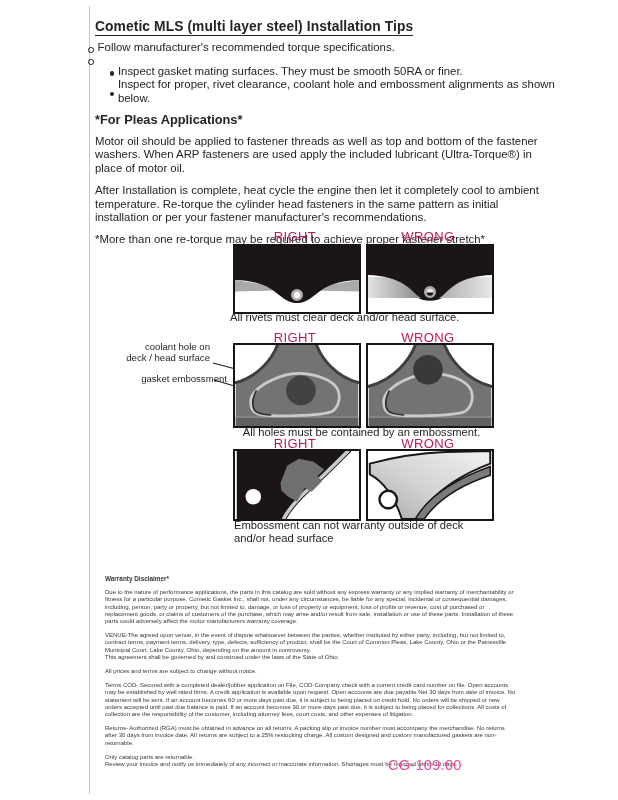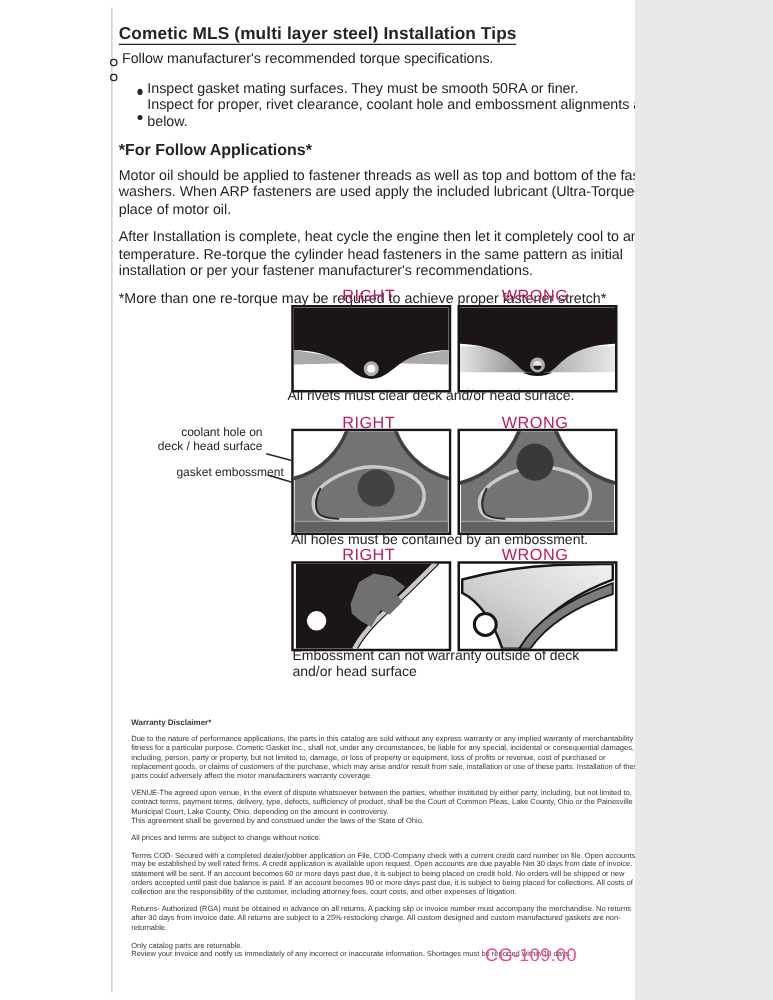--- a/index.html
+++ b/index.html
@@ -1,16 +1,16 @@
 <!DOCTYPE html>
 <html><head>
 <meta charset="utf-8">
 <style>
   html,body{margin:0;padding:0;background:#e8e8e8;}
-  .page{position:relative;width:508px;height:800px;background:#ffffff;
+  .page{position:relative;width:618px;height:800px;background:#ffffff;
         font-family:"Liberation Sans","DejaVu Sans",sans-serif;color:#272325;overflow:hidden;}
   .fold-line{position:absolute;left:89px;top:6px;width:1px;height:788px;background:#9a9798;opacity:.55;}
 
   
   .title{position:absolute;left:95px;top:19px;font-size:13.8px;font-weight:bold;
          border-bottom:1.6px solid #272325;padding-bottom:1px;letter-spacing:.1px;}
   .bullets{position:absolute;left:88px;top:41px;width:470px;font-size:11.4px;line-height:13.6px;}
   .brow{display:flex;align-items:center;}
   .brow.sub{padding-left:22px;}
   .marker-open{flex:0 0 auto;width:3.6px;height:3.6px;border:1.1px solid #272325;border-radius:50%;
@@ -61,21 +61,21 @@
       <span class="marker-fill"></span>
       <span>Inspect gasket mating surfaces.  They must be smooth 50RA or finer.</span>
     </div>
     <div class="brow sub">
       <span class="marker-fill"></span>
       <span>Inspect for proper, rivet clearance, coolant hole and embossment alignments as shown below.</span>
     </div>
   </div>
 
   <div class="diesel">
-    <h2>*For Follow Applications*</h2>
+    <h2>*For Pleas Applications*</h2>
     <p>Motor oil should be applied to fastener threads as well as top and bottom of the fastener washers. When ARP fasteners are used apply the included lubricant (Ultra-Torque®) in place of motor oil.</p>
     <p>After Installation is complete, heat cycle the engine then let it completely cool to ambient temperature. Re-torque the cylinder head fasteners in the same pattern as initial installation or per your fastener manufacturer's recommendations.</p>
     <p>*More than one re-torque may be required to achieve proper fastener stretch*</p>
   </div>
 
   <div class="fig-label" style="left:233px;top:229px;">RIGHT</div>
   <div class="fig-label" style="left:366px;top:229px;">WRONG</div>
 
   <div class="dbox" style="left:233px;top:244px;">
     <svg viewBox="0 0 124 66">
@@ -137,21 +137,21 @@
       <rect width="124" height="82" fill="#737375"></rect>
       <rect y="73" width="124" height="9" fill="#616163"></rect>
       <line x1="0" y1="73" x2="124" y2="73" stroke="#9c9c9e" stroke-width="1"></line>
       <circle cx="-18" cy="-26" r="70" fill="#ffffff" stroke="#3f3f41" stroke-width="3"></circle>
       <circle cx="142" cy="-26" r="70" fill="#ffffff" stroke="#3f3f41" stroke-width="3"></circle>
       <path d="M15 57 C15 48 28 37 50 30.5 C68 25.5 94 32 102 43 C107 50 105 62 98 67 C88 72 32 73 23 70 C16 67.5 15 63 15 57 Z" fill="none" stroke="#c9cacb" stroke-width="2.8"></path>
       <path d="M21 46 C17 53 16 61 19 66 C21 69.5 27 70.5 36 70.8" fill="none" stroke="#2a2a2c" stroke-width="1.6"></path>
       <circle cx="60" cy="25" r="15" fill="#39393b"></circle>
     </svg>
   </div>
-  <div class="caption" style="left:233px;top:426px;width:257px;text-align:left;">All holes must be contained by an embossment.</div>
+  <div class="caption" style="left:233px;top:426px;width:257px;text-align:center;">All holes must be contained by an embossment.</div>
 
   <div class="fig-label" style="left:233px;top:436px;">RIGHT</div>
   <div class="fig-label" style="left:366px;top:436px;">WRONG</div>
 
   <div class="dbox mid" style="left:233px;top:449px;">
     <svg viewBox="0 0 124 70">
       <path d="M0 0 H114 C102 12 90 24 77 35 C63 47 53 58 47 70 H0 Z" fill="#1b1418"></path>
       <path d="M117.5 0 C105.5 12 93.5 24 80.5 36 C66.5 48 56.5 59 50.5 70" fill="none" stroke="#1b1418" stroke-width="1.3"></path>
       <path d="M114.5 0 C102.5 12 90.5 24 78 35.5 C64 47.5 54 58.5 48 70" fill="none" stroke="#c7c8c9" stroke-width="3.6"></path>
       <path d="M45 33 L52 15 L64 8 L79 11 L90 19 L83 26 L88 31 L77 42 L70 38 L62 52 L53 47 L46 41 Z" fill="#707072"></path>

